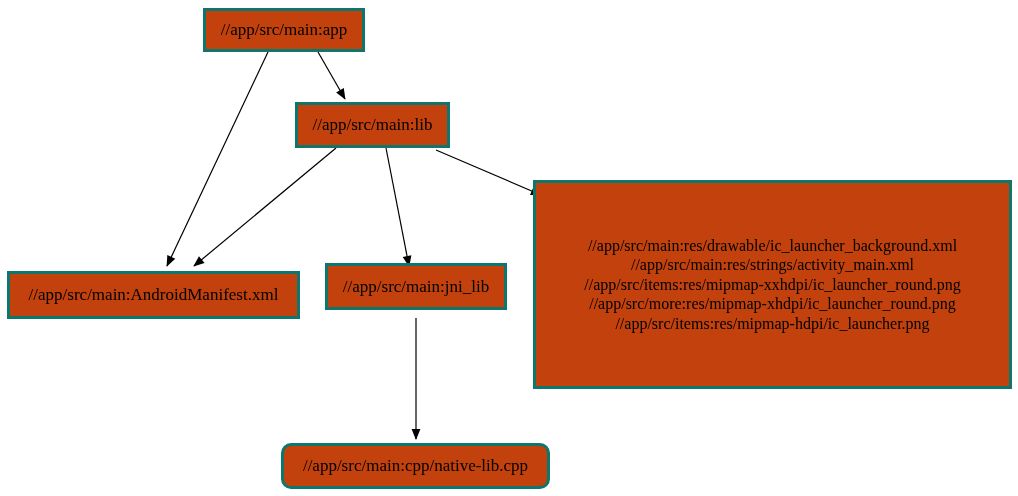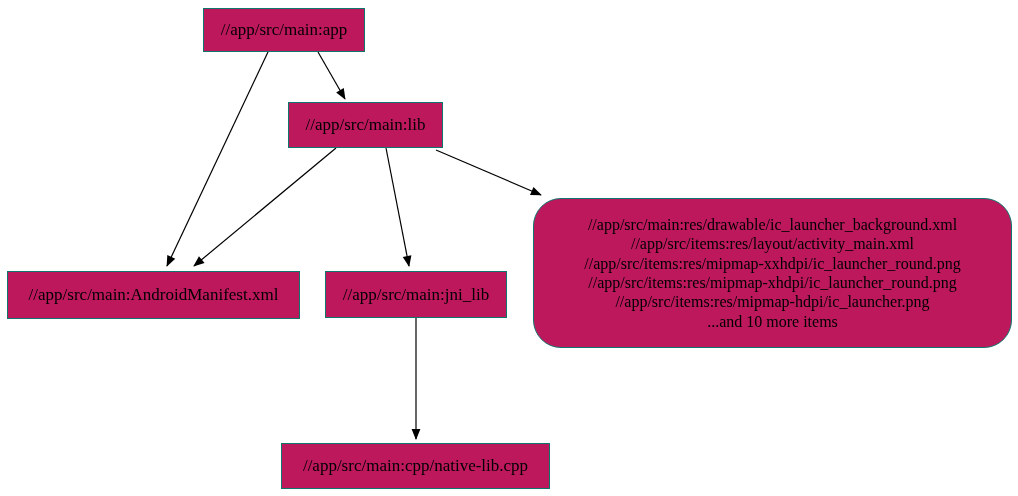--- a/index.html
+++ b/index.html
@@ -19,22 +19,22 @@
   svg.edges {
     position: absolute;
     left: 0;
     top: 0;
     width: 1018px;
     height: 496px;
   }
   .node {
     position: absolute;
     box-sizing: border-box;
-    background: #be185d;
-    border: 1px solid #0f766e;
+    background: #c2410c;
+    border: 3px solid #0f766e;
     display: flex;
     align-items: center;
     justify-content: center;
     text-align: center;
     font-size: 17px;
     white-space: nowrap;
   }
   .node.multi {
     flex-direction: column;
     justify-content: center;
@@ -66,38 +66,37 @@
     <line class="edge-line" x1="336" y1="148" x2="194" y2="266" marker-end="url(#arrow)"></line>
     <line class="edge-line" x1="386" y1="148" x2="409" y2="266" marker-end="url(#arrow)"></line>
     <line class="edge-line" x1="436" y1="150" x2="541" y2="195" marker-end="url(#arrow)"></line>
     <line class="edge-line" x1="416" y1="318" x2="416" y2="439" marker-end="url(#arrow)"></line>
   </svg>
 
   <div class="node" style="left:203px; top:8px; width:162px; height:44px;">
     <span>//app/src/main:app</span>
   </div>
 
-  <div class="node" style="left:288px; top:102px; width:155px; height:46px;">
+  <div class="node" style="left:295px; top:102px; width:155px; height:46px;">
     <span>//app/src/main:lib</span>
   </div>
 
   <div class="node" style="left:7px; top:271px; width:293px; height:48px;">
     <span>//app/src/main:AndroidManifest.xml</span>
   </div>
 
-  <div class="node" style="left:325px; top:271px; width:182px; height:47px;">
+  <div class="node" style="left:325px; top:263px; width:182px; height:47px;">
     <span>//app/src/main:jni_lib</span>
   </div>
 
-  <div class="node multi" style="left:533px; top:198px; width:479px; height:150px;border-radius:28px;">
+  <div class="node multi" style="left:533px; top:180px; width:479px; height:209px;">
     <span>//app/src/main:res/drawable/ic_launcher_background.xml</span>
-    <span>//app/src/items:res/layout/activity_main.xml</span>
+    <span>//app/src/main:res/strings/activity_main.xml</span>
     <span>//app/src/items:res/mipmap-xxhdpi/ic_launcher_round.png</span>
-    <span>//app/src/items:res/mipmap-xhdpi/ic_launcher_round.png</span>
+    <span>//app/src/more:res/mipmap-xhdpi/ic_launcher_round.png</span>
     <span>//app/src/items:res/mipmap-hdpi/ic_launcher.png</span>
-    <span>...and 10 more items</span>
   </div>
 
-  <div class="node" style="left:281px; top:443px; width:269px; height:46px;">
+  <div class="node" style="left:281px; top:443px; width:269px; height:46px;border-radius:10px;">
     <span>//app/src/main:cpp/native-lib.cpp</span>
   </div>
 
 </div>
 
 </body></html>

